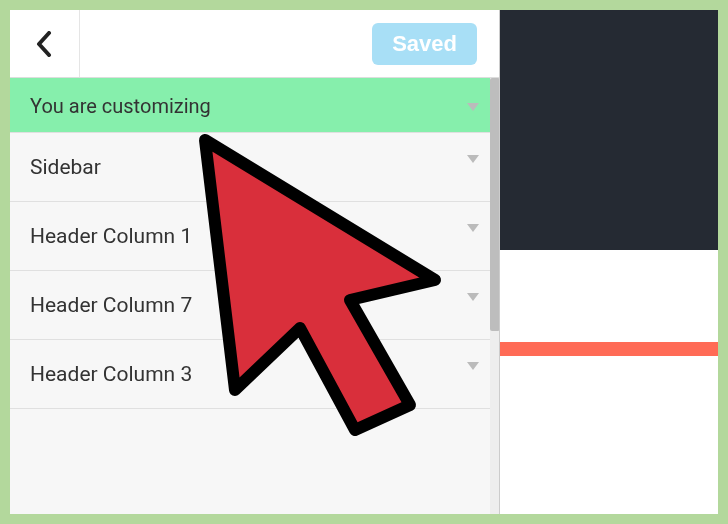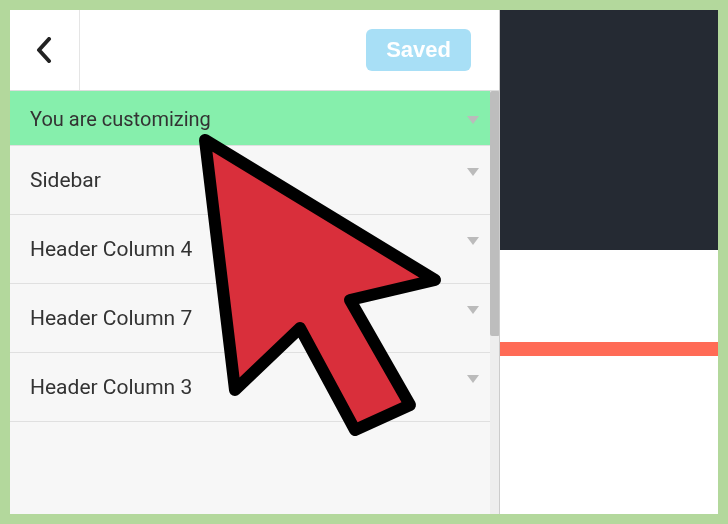--- a/index.html
+++ b/index.html
@@ -16,25 +16,25 @@
   }
   .panel {
     flex: 0 0 490px;
     display: flex;
     flex-direction: column;
     background: #f7f7f7;
     border-right: 1px solid #ccc;
     position: relative;
   }
   .panel-header {
-    height: 81px;
+    height: 68px;
     display: flex;
     align-items: center;
     justify-content: space-between;
-    padding: 0 28px 0 0;
+    padding: 0 22px 0 0;
     border-bottom: 1px solid #ddd;
     background: #fff;
   }
   .back-btn {
     width: 70px;
     height: 100%;
     display: flex;
     align-items: center;
     justify-content: center;
     border-right: 1px solid #e5e5e5;
@@ -165,21 +165,21 @@
           <span class="tri"></span>
         </span>
       </div>
 
       <div class="section-item">
         <span>Sidebar</span>
         <span class="tri"></span>
       </div>
 
       <div class="section-item">
-        <span>Header Column 4</span>
+        <span>Header Column 1</span>
         <span class="tri"></span>
       </div>
 
       <div class="section-item">
         <span>Header Column 7</span>
         <span class="tri"></span>
       </div>
 
       <div class="section-item">
         <span>Header Column 3</span>

